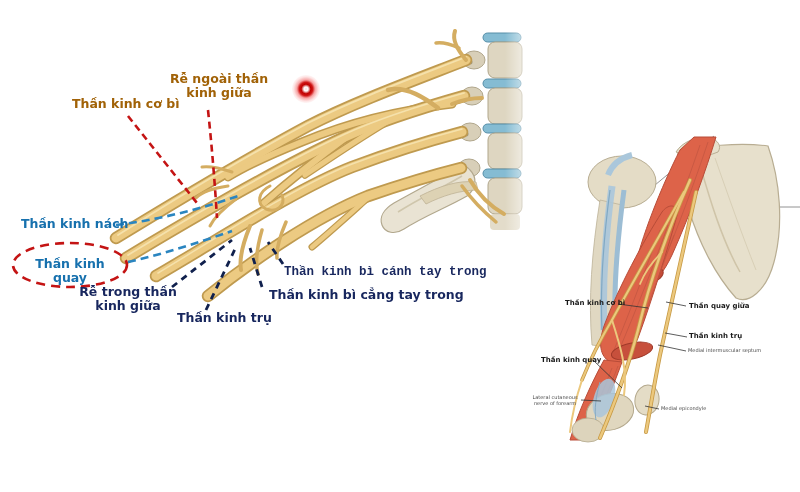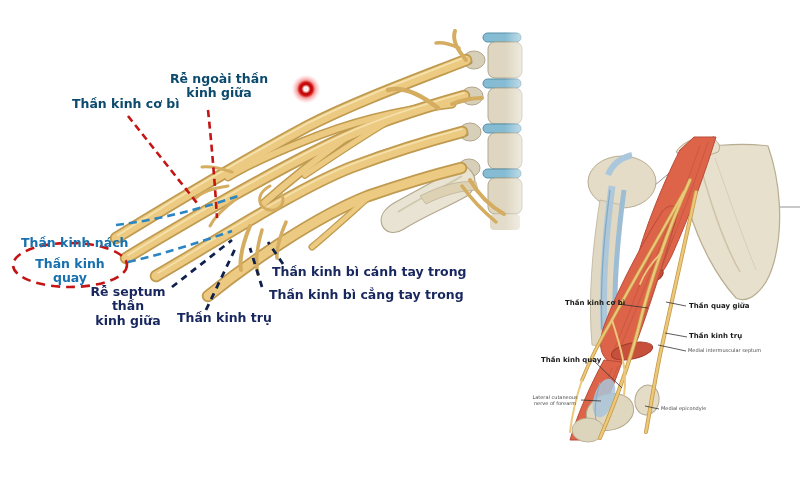--- a/index.html
+++ b/index.html
@@ -3,21 +3,21 @@
 <meta charset="utf-8">
 <style>
   html,body{margin:0;padding:0;}
   body{width:800px;height:492px;background:#ffffff;overflow:hidden;
        font-family:"DejaVu Sans","Liberation Sans",sans-serif;}
   #stage{position:relative;width:800px;height:492px;background:#fff;}
   svg{position:absolute;left:0;top:0;}
   .lbl{position:absolute;white-space:nowrap;line-height:1.15;}
   .lbl.wrap{white-space:normal;text-align:center;}
   .big{font-size:12.5px;font-weight:bold;letter-spacing:0;}
-  .red{color:#0c4a6e;}
+  .red{color:#a16207;}
   .blue{color:#1771ae;}
   .navy{color:#18275e;}
   .rd-big{font-size:7px;font-weight:bold;color:#1a1a1a;}
   .rd-small{font-size:5px;font-weight:normal;color:#4a4a4a;}
   #laser{position:absolute;left:292px;top:75px;width:28px;height:28px;border-radius:50%;
      background:radial-gradient(circle,
        #ffd9d9 0%, #ffffff 10%, #c00000 24%, #d01616 34%,
        rgba(240,90,90,0.55) 46%, rgba(250,150,150,0.25) 62%, rgba(255,200,200,0) 75%);}
 </style>
 </head>
@@ -205,28 +205,28 @@
       <path d="M 581 400 L 601 401"></path>
       <path d="M 659 409 L 645 406"></path>
     </g>
   </svg>
 
   <div class="lbl big red" style="left:72px;top:97px;">Thần kinh cơ bì</div>
   <div class="lbl wrap big red" style="left:163px;top:72px;width:112px;">
     <div>Rễ ngoài thần</div>
     <div>kinh giữa</div>
   </div>
-  <div class="lbl big blue" style="left:21px;top:217px;margin-top:19px;">Thần kinh nách</div>
+  <div class="lbl big blue" style="left:21px;top:217px;">Thần kinh nách</div>
   <div class="lbl wrap big blue" style="left:17px;top:257px;width:106px;">Thần kinh quay</div>
   <div class="lbl wrap big navy" style="left:76px;top:285px;width:104px;">
-    <div>Rễ septum thần</div>
+    <div>Rễ trong thần</div>
     <div>kinh giữa</div>
   </div>
   <div class="lbl big navy" style="left:177px;top:311px;">Thần kinh trụ</div>
-  <div class="lbl big navy" style="left:272px;top:265px;">Thần kinh bì cánh tay trong</div>
+  <div class="lbl big navy" style="left:284px;top:265px;font-family:Liberation Mono, monospace;">Thần kinh bì cánh tay trong</div>
   <div class="lbl big navy" style="left:244px;top:288px;margin-left:25px;">Thần kinh bì cẳng tay trong</div>
 
   <div class="lbl rd-big" style="left:565px;top:299px;">Thần kinh cơ bì</div>
   <div class="lbl rd-big" style="left:689px;top:302px;">Thần quay giữa</div>
   <div class="lbl rd-big" style="left:689px;top:332px;">Thần kinh trụ</div>
   <div class="lbl rd-small" style="left:688px;top:348px;">Medial intermuscular septum</div>
   <div class="lbl rd-big" style="left:541px;top:356px;">Thần kinh quay</div>
   <div class="lbl wrap rd-small" style="left:529px;top:395px;width:52px;">
     <div>Lateral cutaneous</div>
     <div>nerve of forearm</div>

